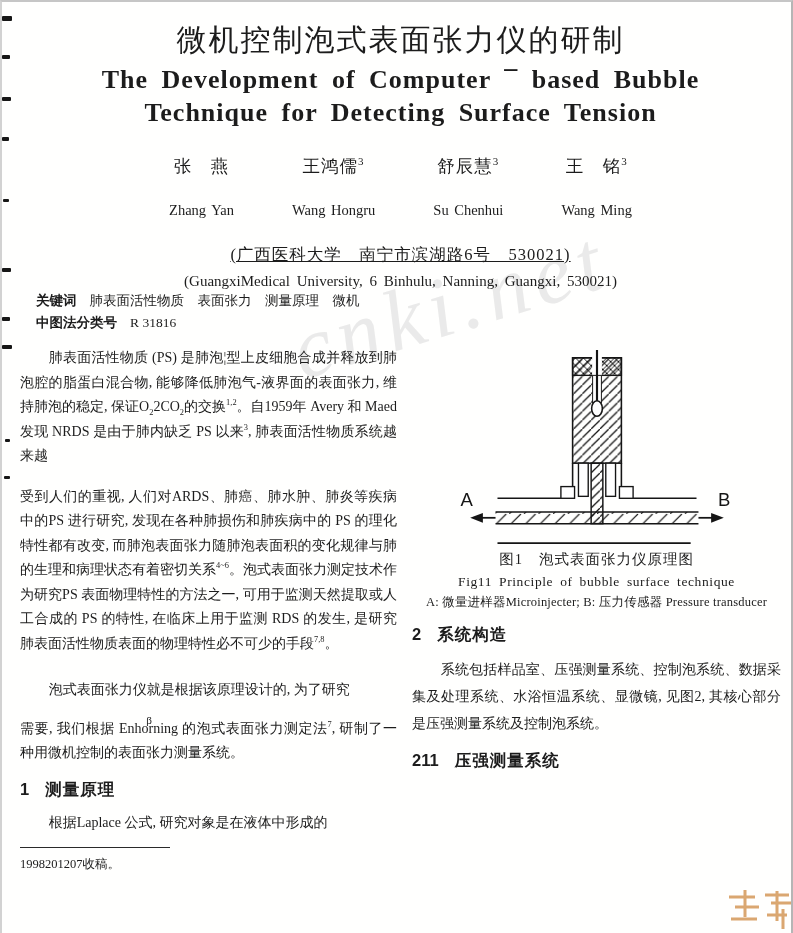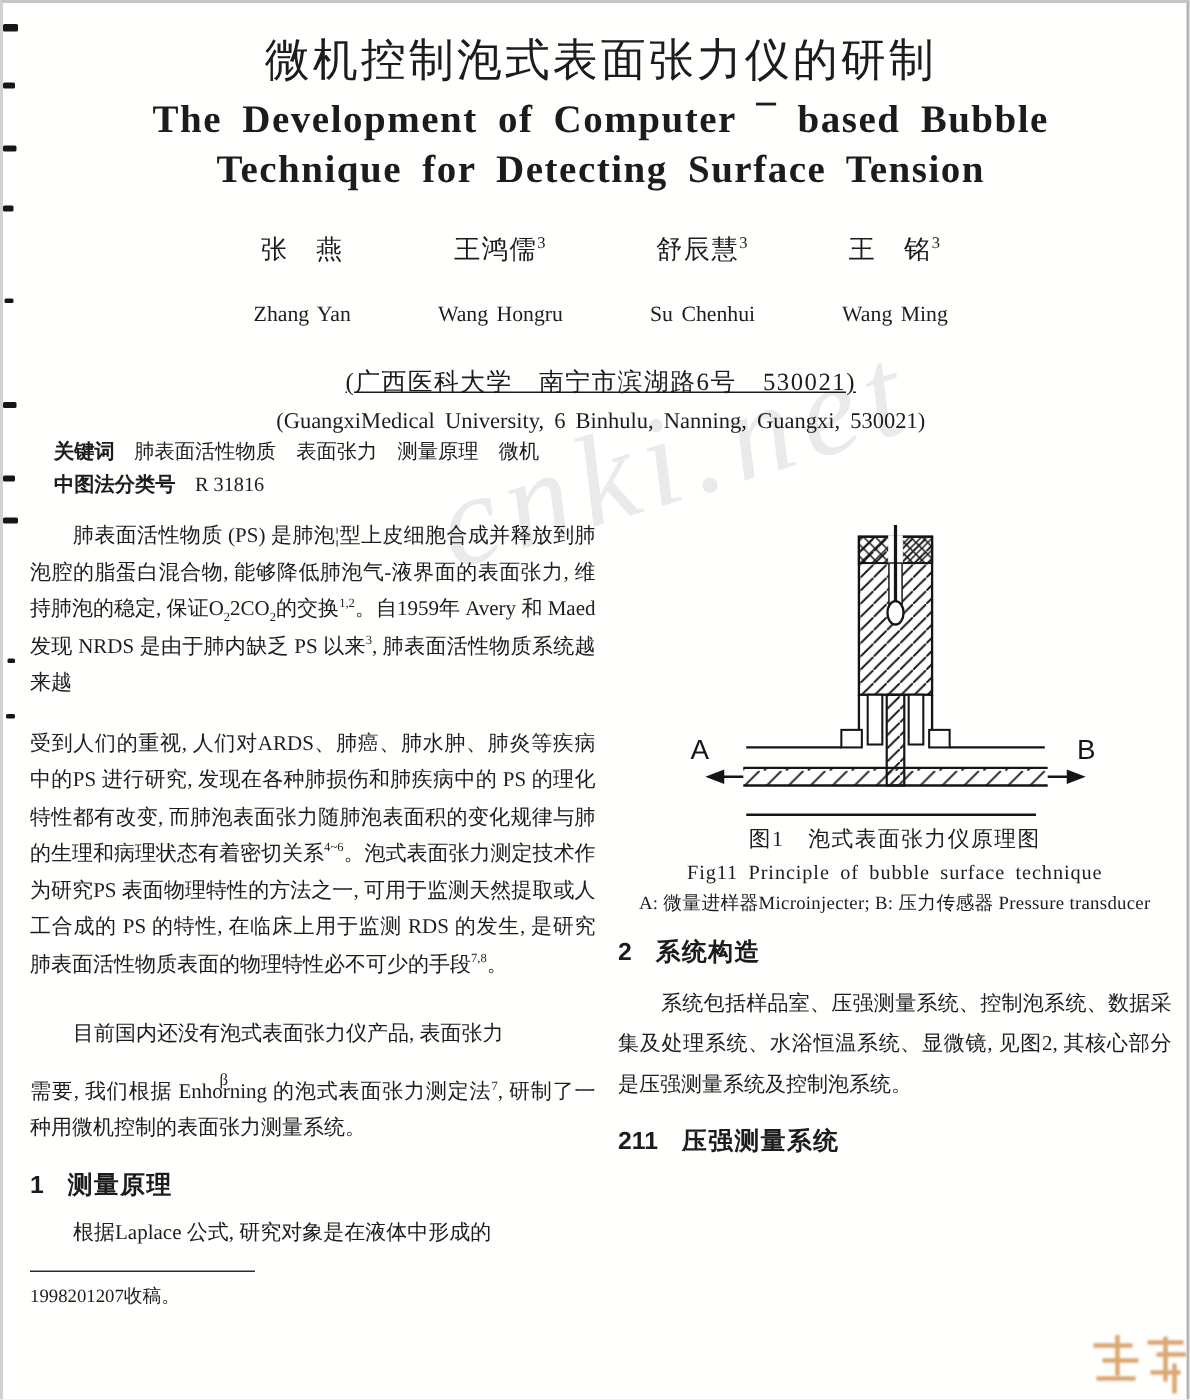--- a/index.html
+++ b/index.html
@@ -108,21 +108,21 @@
     <div class="affil-en">(GuangxiMedical University,  6 Binhulu,  Nanning,  Guangxi,  530021)</div>
 
     <p class="kw"><b class="lbl">关键词</b><span>肺表面活性物质　表面张力　测量原理　微机</span></p>
     <p class="clc"><b class="lbl">中图法分类号</b><span>R 31816</span></p>
 
     <div class="cols">
 
       <div class="col-left">
         <p class="body indent mb16">肺表面活性物质 (PS) 是肺泡¦型上皮细胞合成并释放到肺泡腔的脂蛋白混合物, 能够降低肺泡气-液界面的表面张力, 维持肺泡的稳定, 保证O<sub>2</sub>2CO<sub>2</sub>的交换<sup>1,2</sup>。自1959年 Avery 和 Maed 发现 NRDS 是由于肺内缺乏 PS 以来<sup>3</sup>, 肺表面活性物质系统越来越</p>
         <p class="body mb22">受到人们的重视, 人们对ARDS、肺癌、肺水肿、肺炎等疾病中的PS 进行研究, 发现在各种肺损伤和肺疾病中的 PS 的理化特性都有改变, 而肺泡表面张力随肺泡表面积的变化规律与肺的生理和病理状态有着密切关系<sup>4~6</sup>。泡式表面张力测定技术作为研究PS 表面物理特性的方法之一, 可用于监测天然提取或人工合成的 PS 的特性, 在临床上用于监测 RDS 的发生, 是研究肺表面活性物质表面的物理特性必不可少的手段<sup>7,8</sup>。</p>
-        <p class="body indent mb14">目前国内还没有泡式表面张力仪产品, 表面张力</p>
+        <p class="body indent mb14">泡式表面张力仪就是根据该原理设计的, 为了研究</p>
         <p class="body mb6">需要, 我们根据 <span class="beta-mark">β</span>Enhorning 的泡式表面张力测定法<sup>7</sup>, 研制了一种用微机控制的表面张力测量系统。</p>
         <h3 class="sec"><span class="secno">1</span><span>测量原理</span></h3>
         <p class="body indent">根据Laplace 公式, 研究对象是在液体中形成的</p>
         <div class="fn-rule"></div>
         <p class="fn">1998201207收稿。</p>
 
       </div>
 
       <div class="col-right">
 

